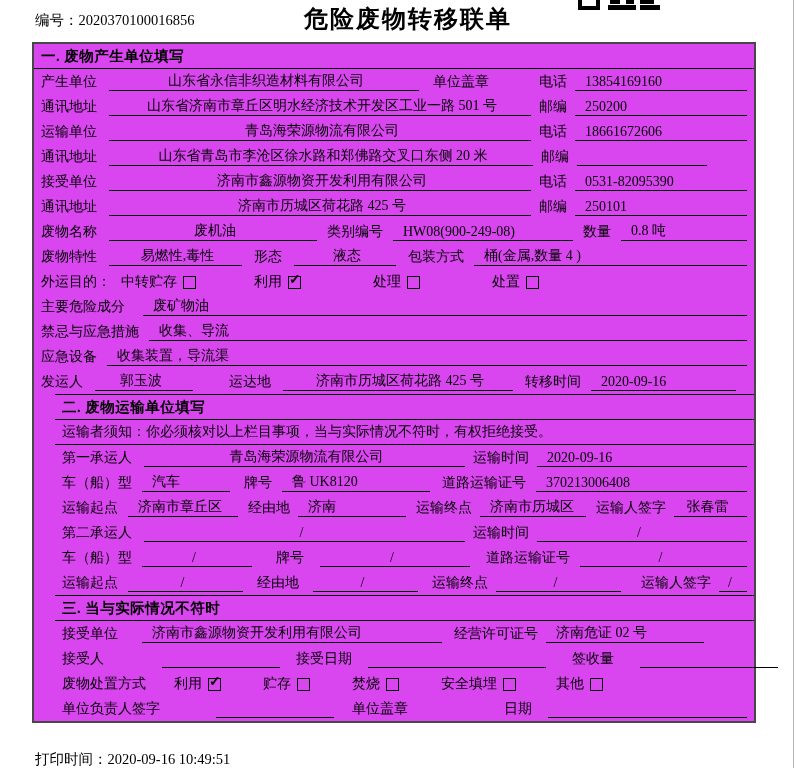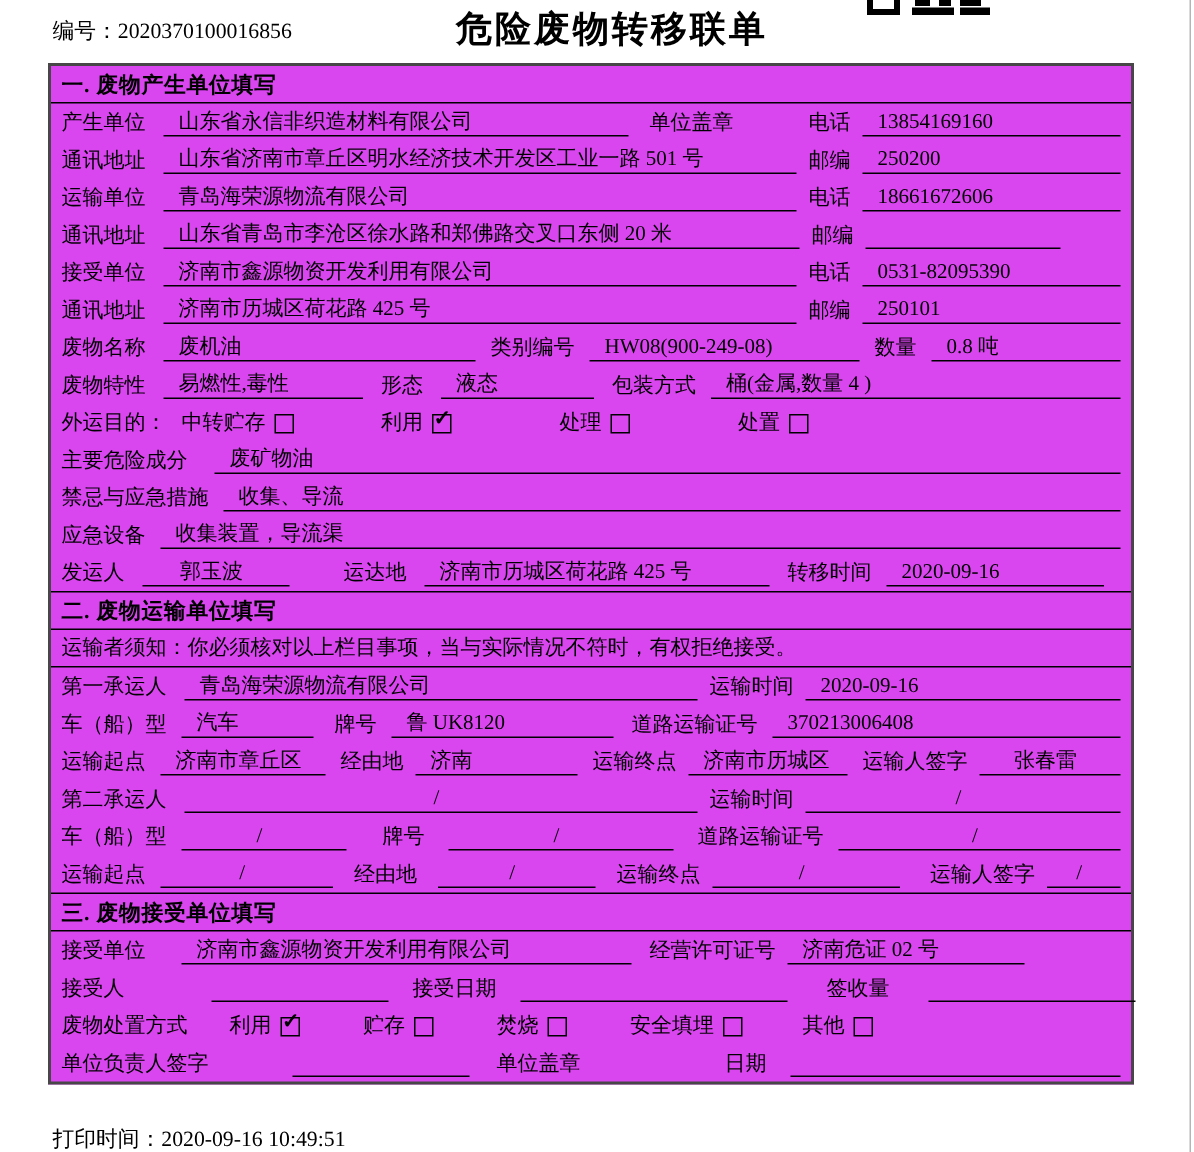--- a/index.html
+++ b/index.html
@@ -14,21 +14,21 @@
   .doc-no{position:absolute;left:35px;top:11px;font-size:14.5px;white-space:nowrap;}
   .doc-title{position:absolute;left:60px;right:40px;top:3px;text-align:center;
     font-size:24px;font-weight:bold;letter-spacing:2px;white-space:nowrap;}
   .qr-frag{position:absolute;left:578px;top:0;}
   
   .form-table{
     position:absolute;left:32px;top:42px;width:724px;box-sizing:border-box;
     border:2px solid #474747;background:#d946ef;
   }
   .section{box-sizing:border-box;}
-  .section + .section{border-top:1px solid #000;}
+  .section + .section{border-top:1px solid #000;margin-left:21px;}
   .sec-head{
     display:flex;align-items:center;height:25px;box-sizing:border-box;
     padding:0 7px;font-weight:bold;font-size:14.5px;border-bottom:1px solid #000;
     letter-spacing:.5px;white-space:nowrap;
   }
   .r{
     display:flex;align-items:flex-end;height:25px;box-sizing:border-box;
     padding:0 7px 3px 7px;white-space:nowrap;
   }
   .r.center{align-items:center;padding-bottom:0;}
@@ -43,21 +43,21 @@
   .cb{
     display:inline-block;width:11px;height:11px;border:1.5px solid #000;
     margin-left:6px;position:relative;top:1px;flex:none;box-sizing:content-box;
   }
   .cb.checked::after{
     content:"\2713";position:absolute;left:0px;top:-4px;
     font-size:14px;font-weight:bold;line-height:14px;
   }
   .opt{display:flex;align-items:center;}
   
-  .ml8{margin-left:8px;}.ml10{margin-left:10px;}.ml12{margin-left:12px;}
+  .ml8{margin-left:8px;}.ml10{margin-left:10px;}.ml12{margin-left:12px;text-align:center;}
   .ml14{margin-left:14px;}.ml16{margin-left:16px;}.ml18{margin-left:18px;font-family:Liberation Mono, monospace;}
   .ml20{margin-left:20px;}.ml24{margin-left:24px;}.ml26{margin-left:26px;}
   .ml28{margin-left:28px;}.ml36{margin-left:36px;}.ml40{margin-left:40px;}
   .ml42{margin-left:42px;}.ml56{margin-left:56px;}.ml58{margin-left:58px;}
   .ml72{margin-left:72px;}.ml96{margin-left:96px;}
   .mla{margin-left:auto;}
   .mr40{margin-right:40px;}.mr16{margin-right:16px;}
   .w88{width:88px;}.w98{width:98px;}.w102{width:102px;}.w105{width:105px;}
   .w106{width:106px;}.w108{width:108px;}.w110{width:110px;}.w115{width:115px;}
   .w118{width:118px;}.w125{width:125px;}.w130{width:130px;}.w133{width:133px;}
@@ -255,21 +255,21 @@
       <span class="lbl ml14">经由地</span>
       <span class="f w105 ml14 c">/</span>
       <span class="lbl ml14">运输终点</span>
       <span class="f w125 ml8 c">/</span>
       <span class="lbl ml20">运输人签字</span>
       <span class="f g ml8 c">/</span>
     </div>
   </div>
 
   <div class="section">
-    <div class="sec-head">三. 废物接受单位填写</div>
+    <div class="sec-head">三. 当与实际情况不符时</div>
 
 
     <div class="r">
       <span class="lbl">接受单位</span>
       <span class="f w300 ml24">济南市鑫源物资开发利用有限公司</span>
       <span class="lbl ml12">经营许可证号</span>
       <span class="f w158 ml8">济南危证 02 号</span>
     </div>
 
     <div class="r">

